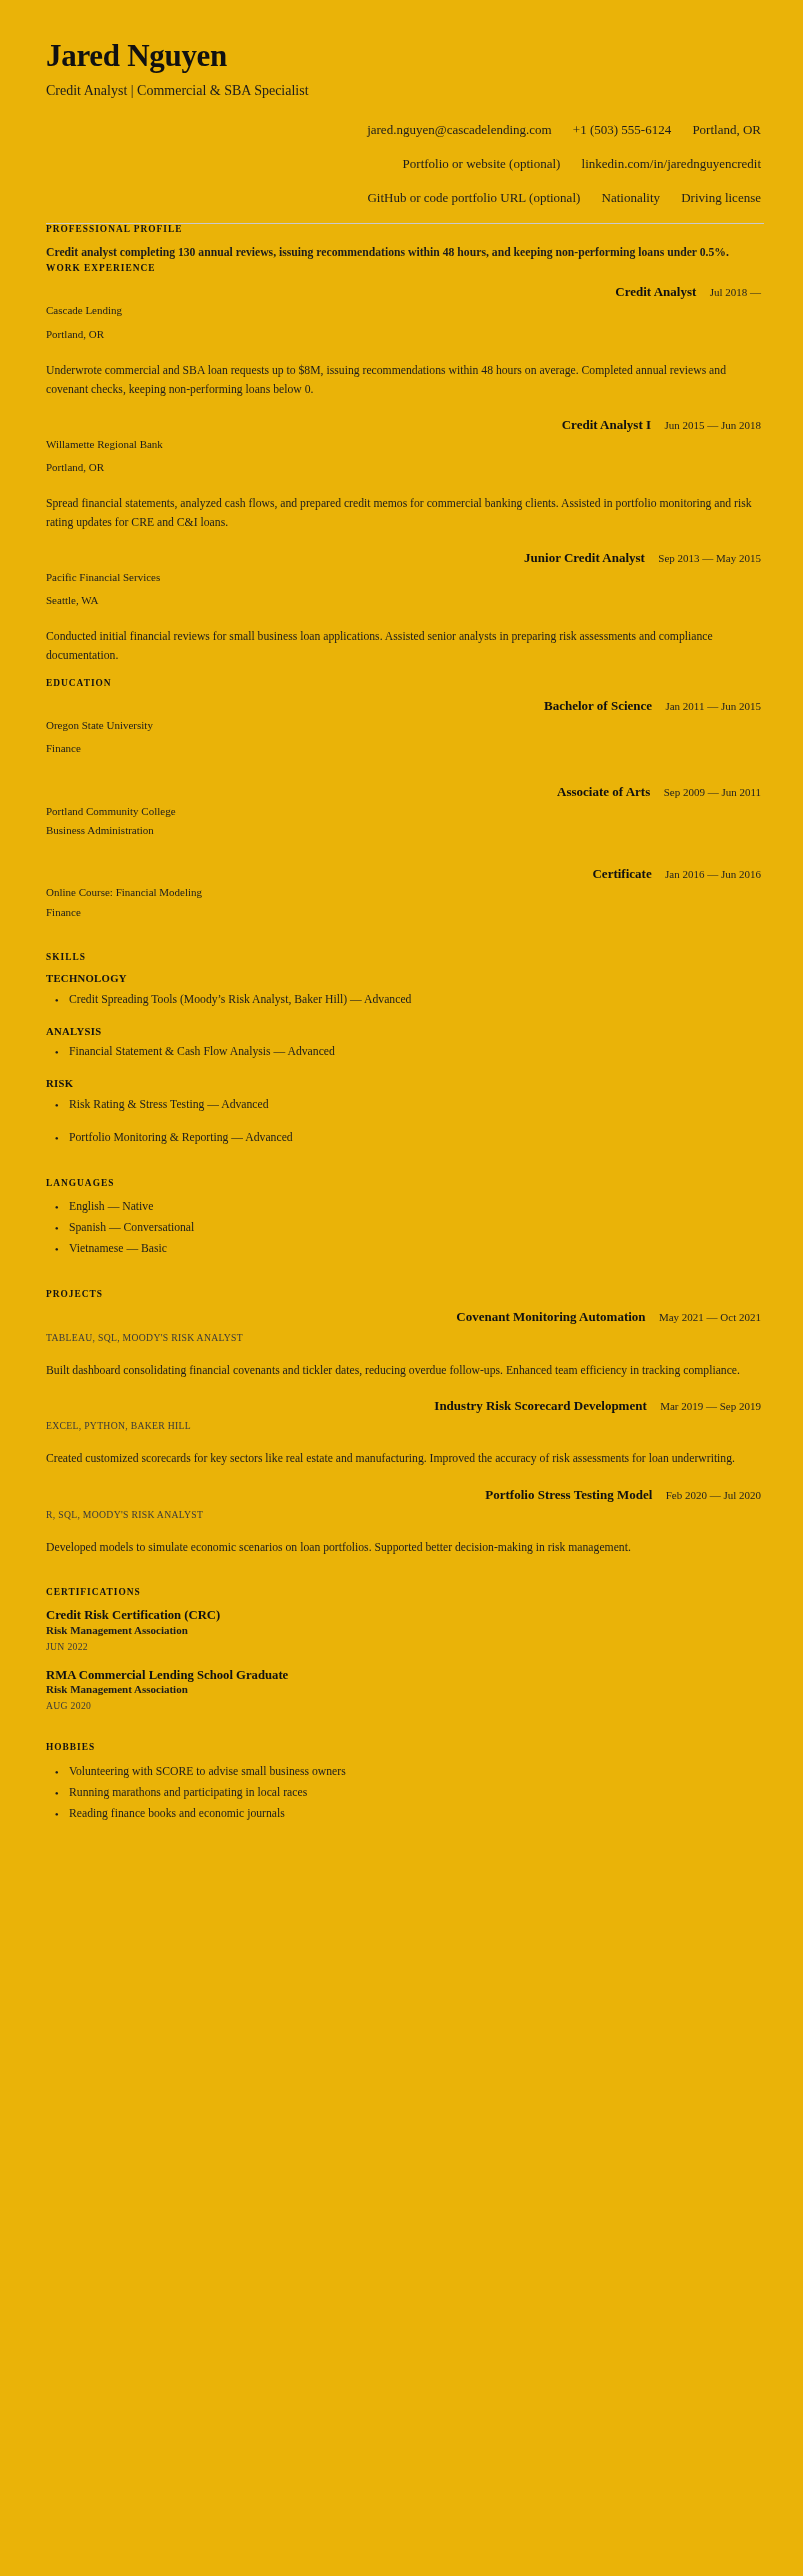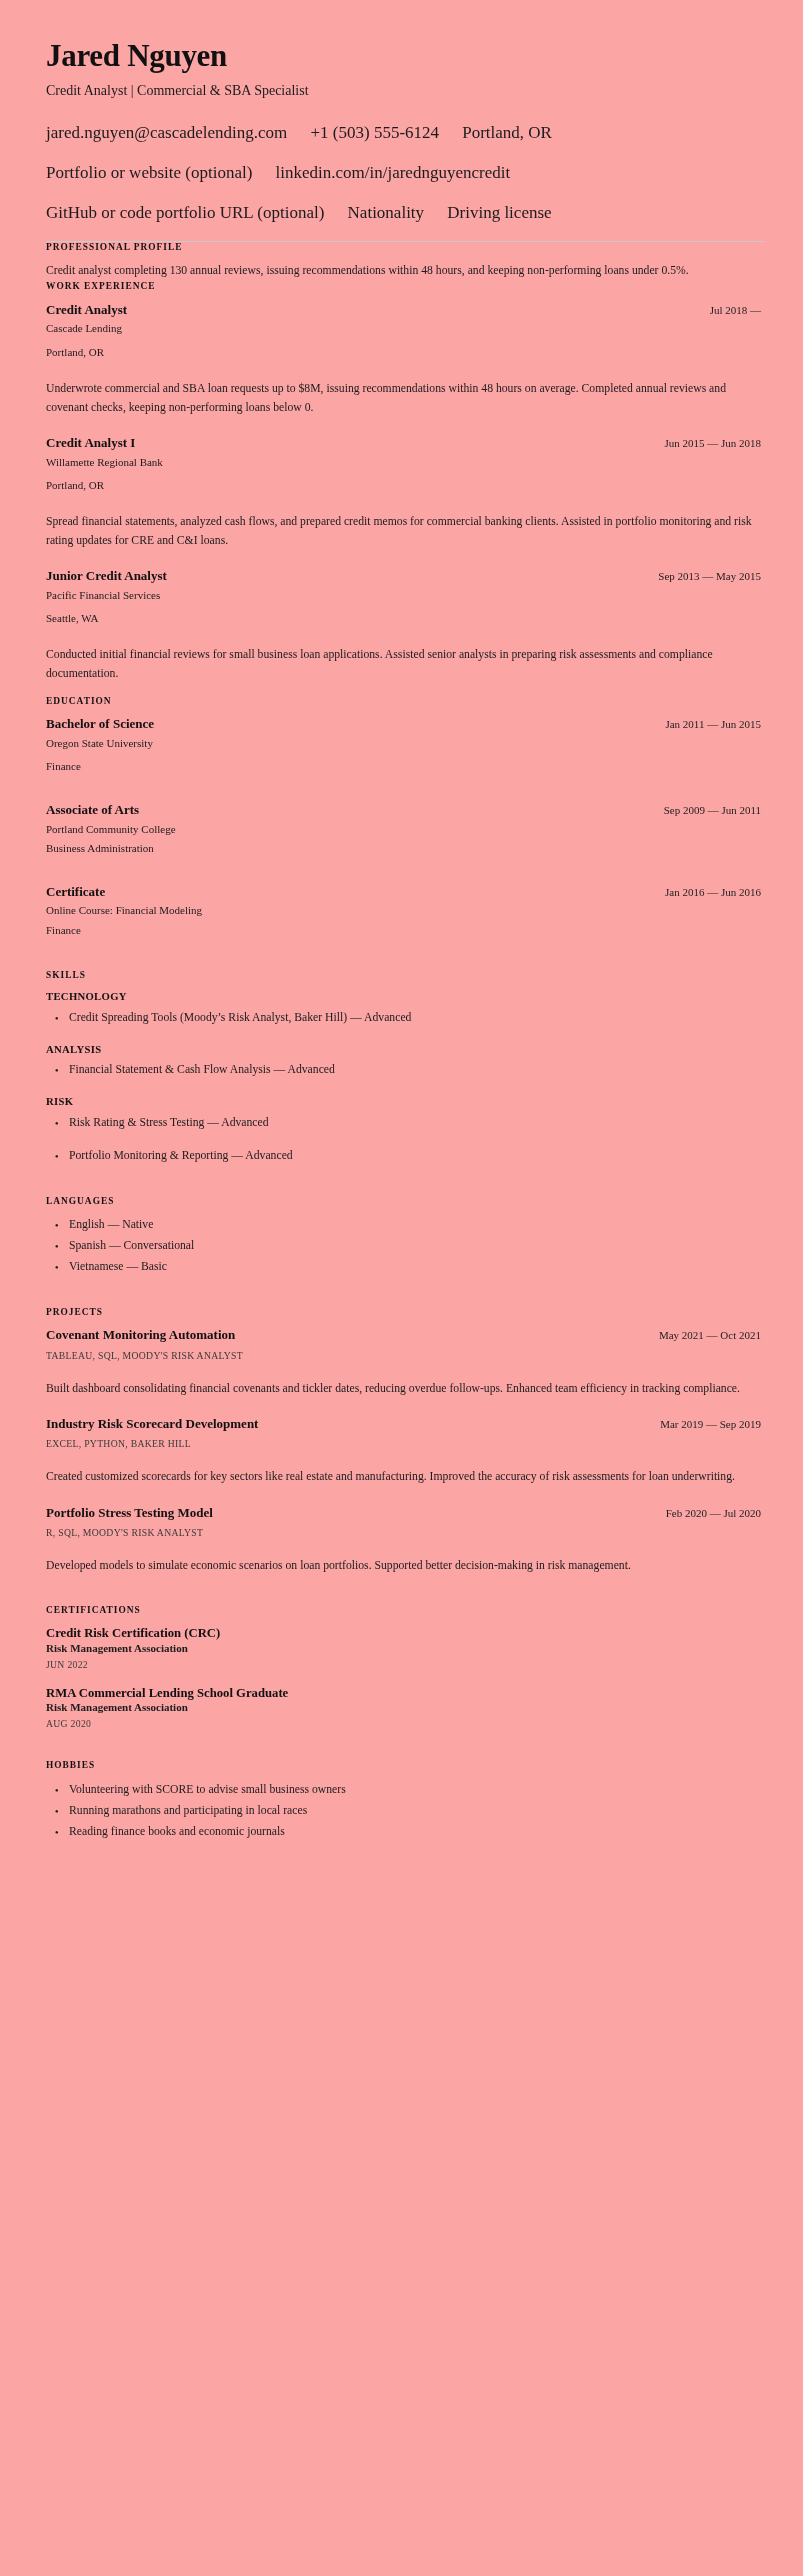--- a/index.html
+++ b/index.html
@@ -10,21 +10,21 @@
   }
   body {
     font-family: "Liberation Serif", "DejaVu Serif", serif;
     color: #1a1a1a;
     -webkit-font-smoothing: antialiased;
   }
   .page {
     width: 803px;
     min-height: 2576px;
     box-sizing: border-box;
-    background: #fca5a5;
+    background: #eab308;
     padding: 39px 42px 27px 46px;
     position: relative;
   }
 
   
   .name {
     font-size: 31px;
     font-weight: 700;
     letter-spacing: -0.3px;
     line-height: 1.08;
@@ -32,24 +32,25 @@
     color: #111111;
   }
   .headline {
     font-size: 14px;
     font-weight: 400;
     line-height: 1.3;
     margin: 0 0 20px 0;
     color: #1c1c1c;
   }
   .contact-row {
-    font-size: 17px;
+    font-size: 13px;
     line-height: 1.5;
     margin: 0 0 14.7px 0;
     color: #1c1c1c;
+    text-align: right;
   }
   .contact-row .sep {
     display: inline-block;
     width: 14.7px;
   }
   .rule {
     border: 0;
     border-top: 1px solid #c9c9cf;
     margin: 14.7px 0 0 0;
     width: 718px;
@@ -65,33 +66,34 @@
     text-transform: uppercase;
     color: #121212;
     margin: 0 0 10.7px 0;
   }
   .body-text {
     font-size: 11.7px;
     line-height: 1.62;
     margin: 0;
     color: #1c1c1c;
     max-width: 716px;
+    font-weight: bold;
   }
 
   
   .entry {
     margin-top: 17.4px;
   }
   .entry:first-of-type {
     margin-top: 0;
   }
   .entry-head {
     display: flex;
     align-items: baseline;
-    justify-content: space-between;
+    justify-content: flex-end;
     gap: 13.4px;
   }
   .entry-title {
     font-size: 13px;
     font-weight: 700;
     color: #111111;
     line-height: 1.25;
   }
   .entry-dates {
     font-size: 11px;

